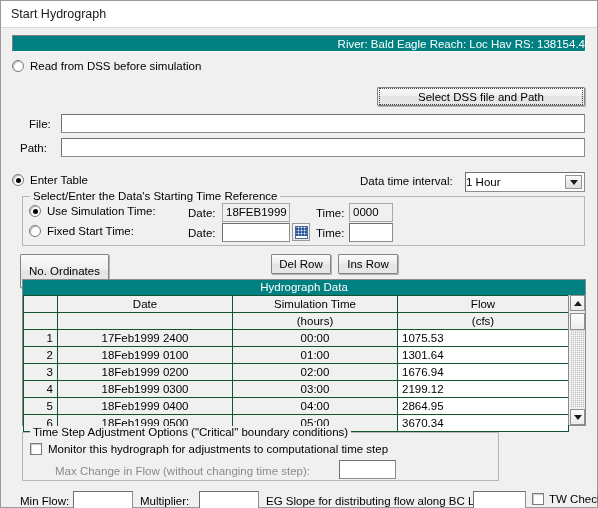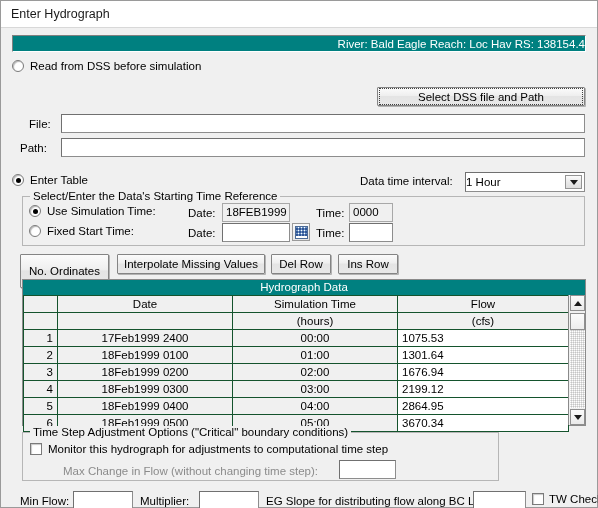--- a/index.html
+++ b/index.html
@@ -325,21 +325,21 @@
 
   .lbl { font-size: 11.5px; color: #000; white-space: nowrap; }
   .lbl.dim { color: #8b8b8b; }
 </style>
 </head>
 <body>
 
 <div class="window">
 
   <div class="titlebar">
-    <span class="title">Enter Hydrograph</span>
+    <span class="title">Start Hydrograph</span>
   </div>
 
   <div class="body">
 
     <div class="banner">River: Bald Eagle  Reach: Loc Hav  RS: 138154.4</div>
 
     <div class="row" style="position:absolute; left:11px; top:32px;">
       <span class="radio"></span>
       <span class="lbl" style="margin-left:6px;">Read from DSS before simulation</span>
     </div>
@@ -391,23 +391,20 @@
     <div class="calicon" style="position:absolute; left:291px; top:195px;">
       <span class="calglyph">
         <span class="top"></span><span class="cells" style="display:block;"></span>
       </span>
     </div>
     <div class="lbl" style="position:absolute; left:315px; top:199px;">Time:</div>
     <div class="input" style="position:absolute; left:348px; top:195px; width:44px;"></div>
 
     <div class="btn" style="position:absolute; left:19px; top:226px; width:89px; height:34px;">
       <span>No. Ordinates</span>
-    </div>
-    <div class="btn" style="position:absolute; left:116px; top:226px; width:148px; height:20px;">
-      <span>Interpolate Missing Values</span>
     </div>
     <div class="btn" style="position:absolute; left:270px; top:226px; width:60px; height:20px;">
       <span>Del Row</span>
     </div>
     <div class="btn" style="position:absolute; left:337px; top:226px; width:60px; height:20px;">
       <span>Ins Row</span>
     </div>
 
     <div class="tablewrap">
       <div class="tbl-header">Hydrograph Data</div>
@@ -483,21 +480,21 @@
       </div>
     </div>
 
     <div class="group" style="left:21px; top:404px; width:477px; height:49px;">
       <span class="legend">Time Step Adjustment Options ("Critical" boundary conditions)</span>
     </div>
     <div class="row" style="position:absolute; left:29px; top:415px;">
       <span class="cb"></span>
       <span class="lbl" style="margin-left:6px;">Monitor this hydrograph for adjustments to computational time step</span>
     </div>
-    <div class="lbl dim" style="position:absolute; left:62px; top:437px;">Max Change in Flow (without changing time step):</div>
+    <div class="lbl dim" style="position:absolute; left:54px; top:437px;">Max Change in Flow (without changing time step):</div>
     <div class="input" style="position:absolute; left:338px; top:432px; width:57px;"></div>
 
     <div class="lbl" style="position:absolute; left:19px; top:467px;">Min Flow:</div>
     <div class="input" style="position:absolute; left:72px; top:463px; width:60px;"></div>
     <div class="lbl" style="position:absolute; left:139px; top:467px;">Multiplier:</div>
     <div class="input" style="position:absolute; left:198px; top:463px; width:60px;"></div>
     <div class="lbl" style="position:absolute; left:265px; top:467px;">EG Slope for distributing flow along BC Line:</div>
     <div class="input" style="position:absolute; left:472px; top:463px; width:53px;"></div>
     <div class="row" style="position:absolute; left:531px; top:465px;">
       <span class="cb"></span>

